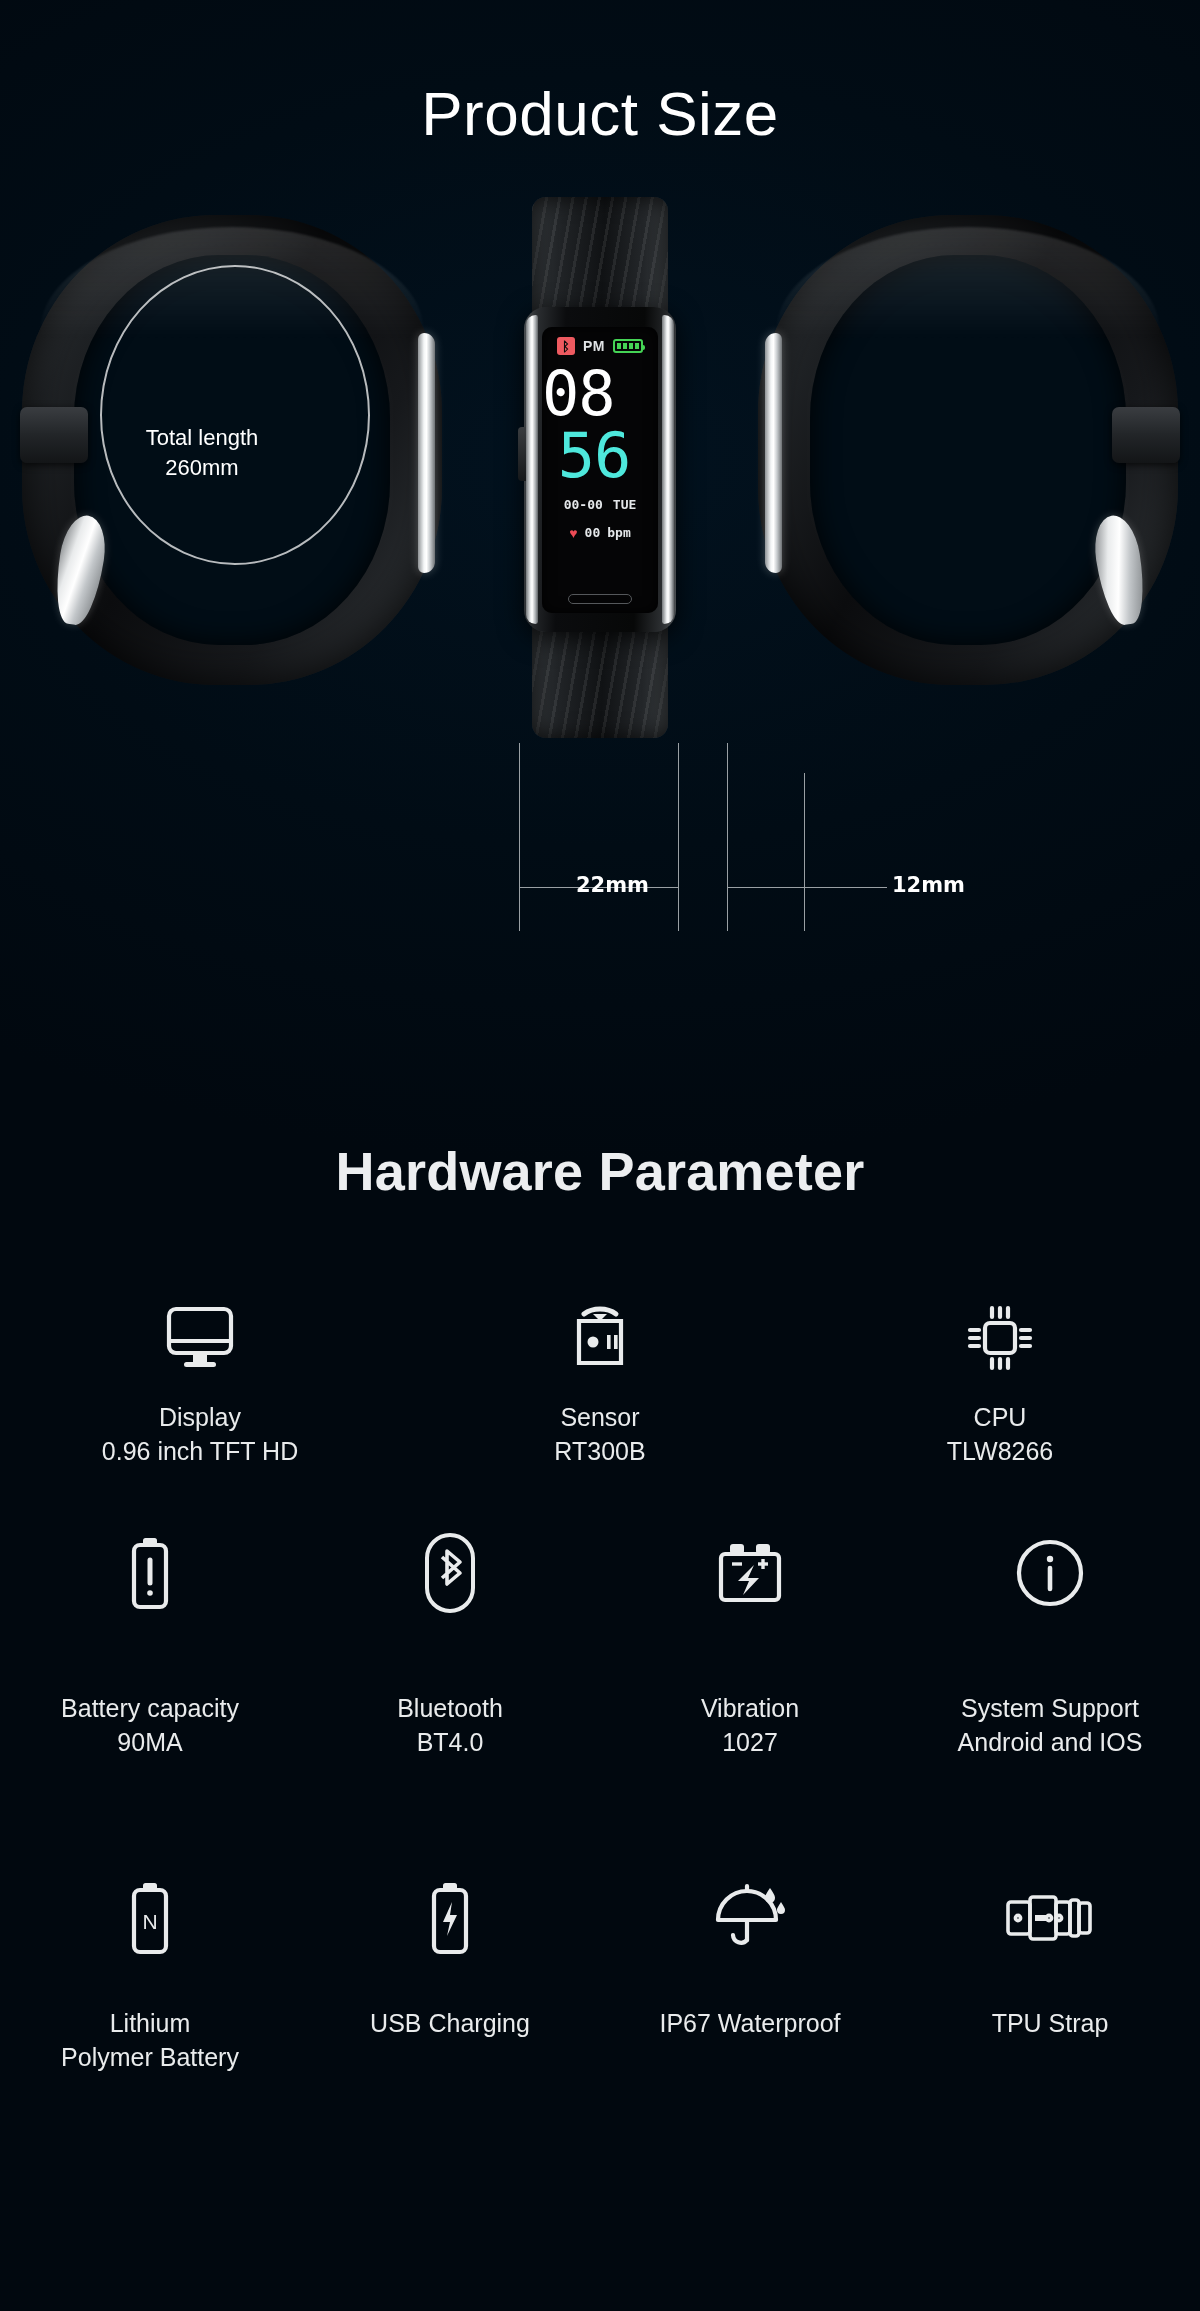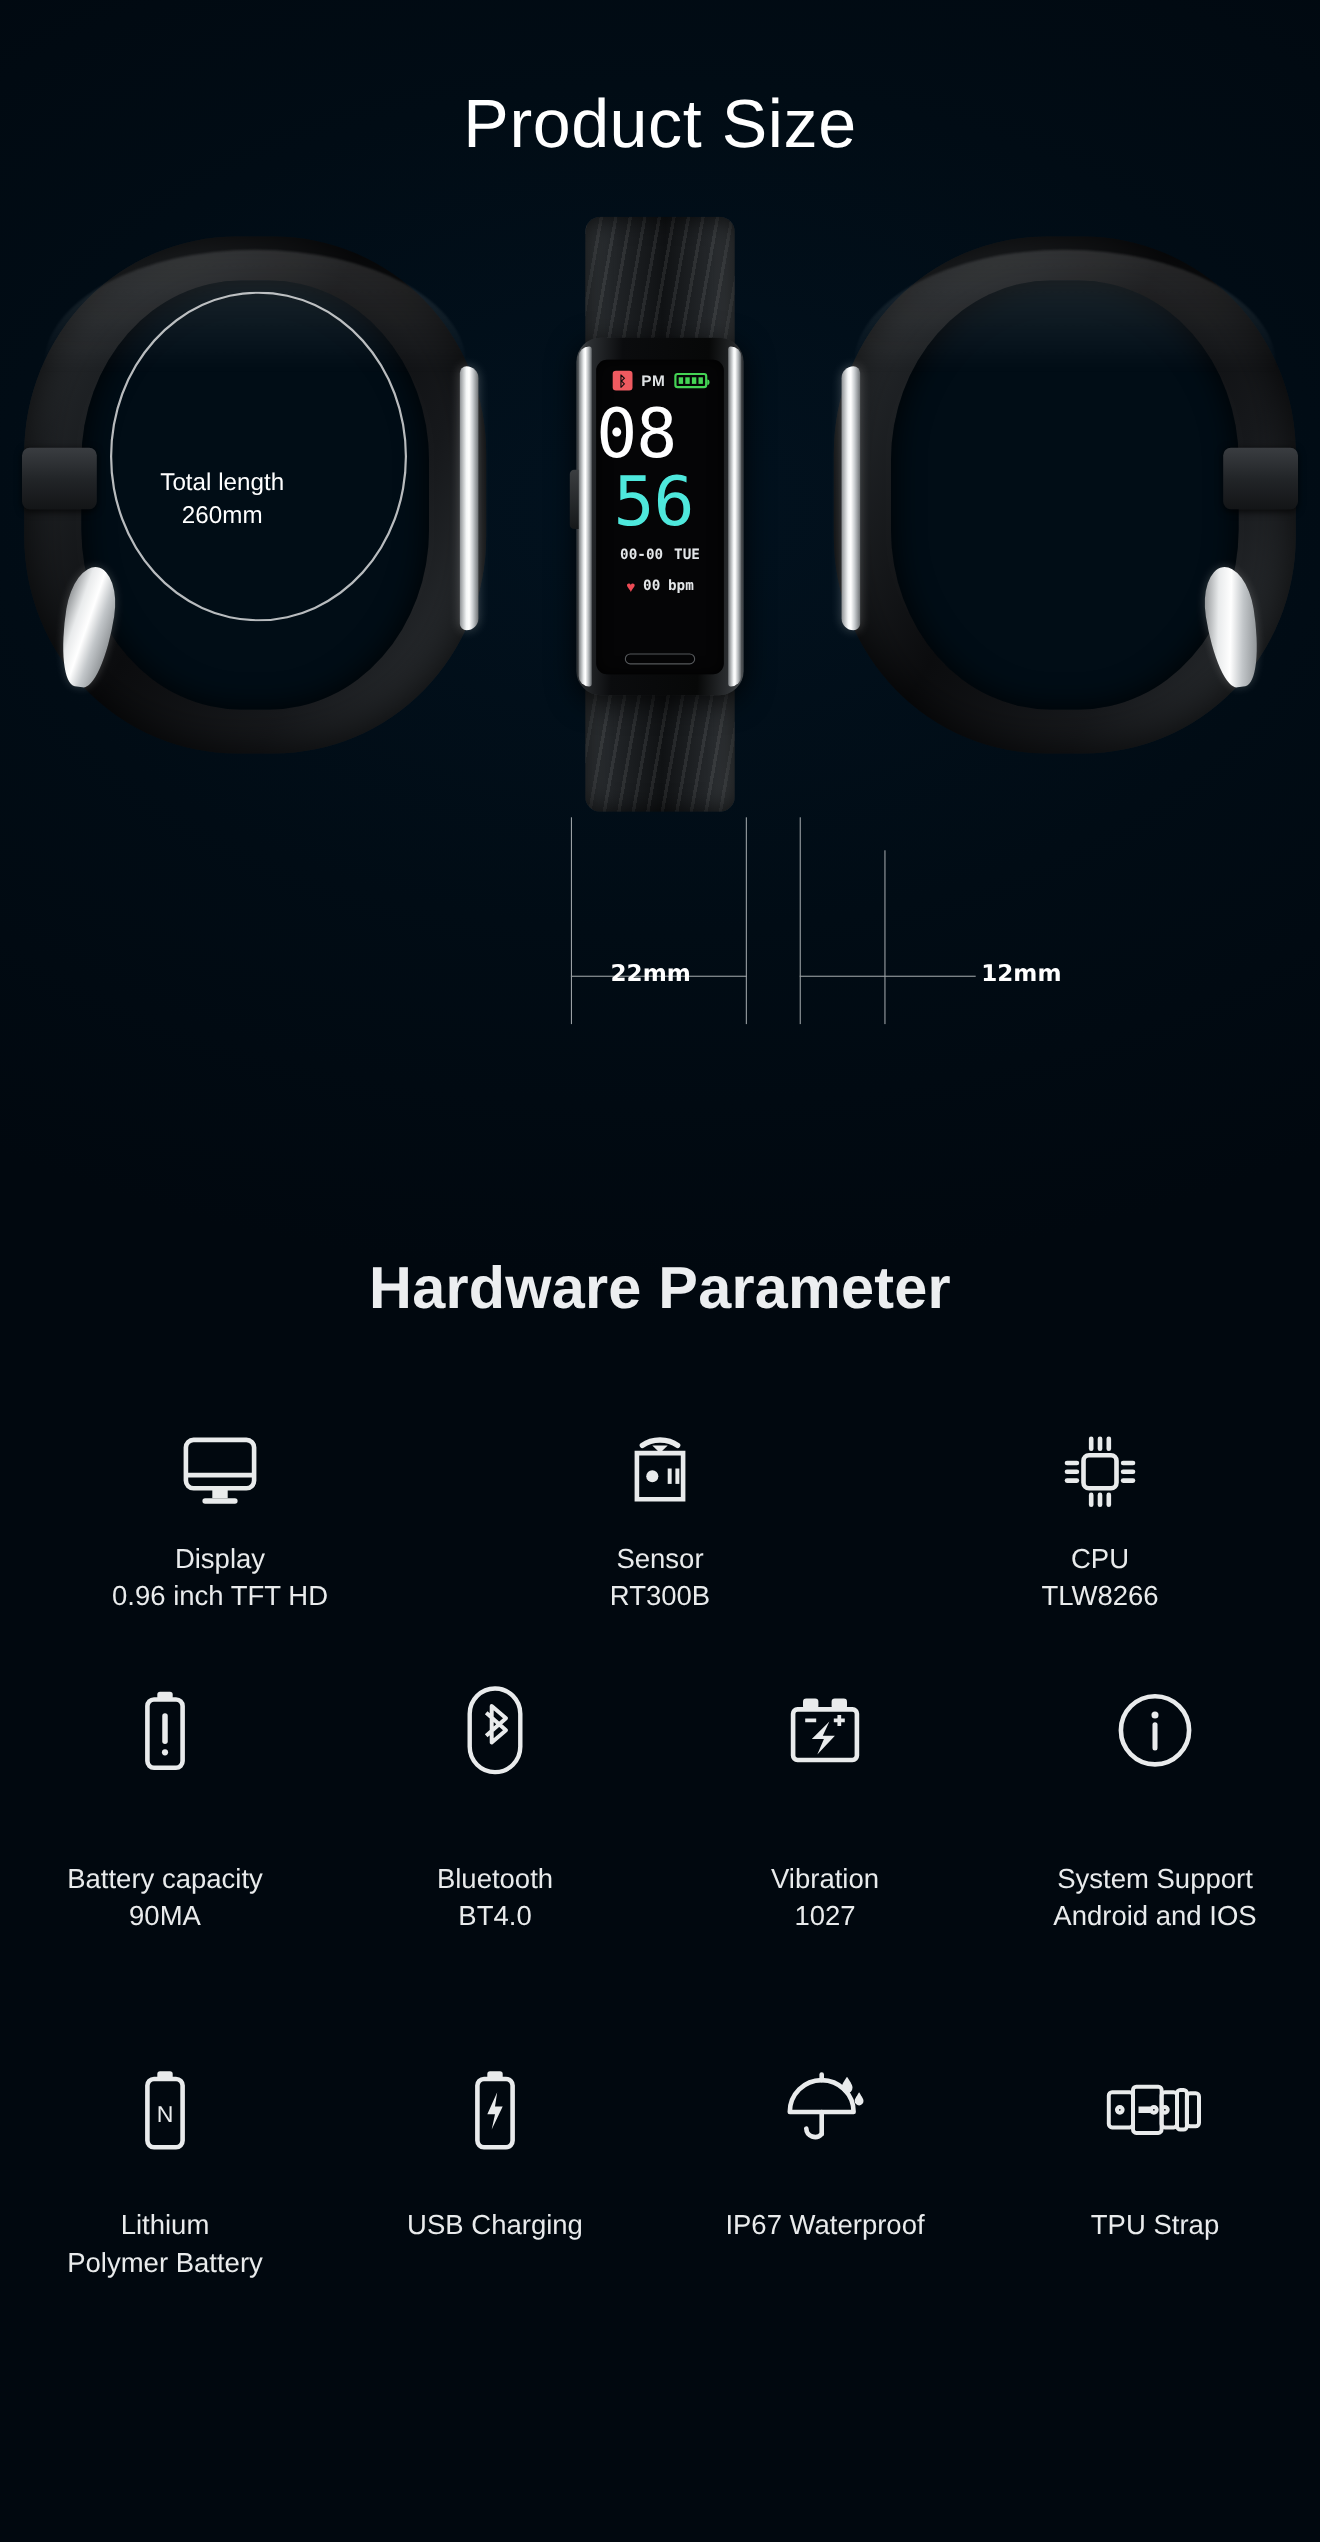--- a/index.html
+++ b/index.html
@@ -239,21 +239,21 @@
         </div>
       </div>
     </div>
   </div>
 
   <div class="dims">
 
     <div class="vline" style="left:519px; top:8px;  height:188px;"></div>
     <div class="vline" style="left:678px; top:8px;  height:188px;"></div>
     <div class="hline" style="left:519px; top:152px; width:160px;"></div>
-    <div class="dim-text" style="left:555px; top:138px;">22mm</div>
+    <div class="dim-text" style="left:576px; top:138px;">22mm</div>
 
     <div class="vline" style="left:727px; top:8px;  height:188px;"></div>
     <div class="vline" style="left:804px; top:38px; height:158px;"></div>
     <div class="hline" style="left:727px; top:152px; width:160px;"></div>
     <div class="dim-text" style="left:892px; top:138px;">12mm</div>
   </div>
 
   <div class="title-hardware">Hardware Parameter</div>
 
   <div class="grid">

